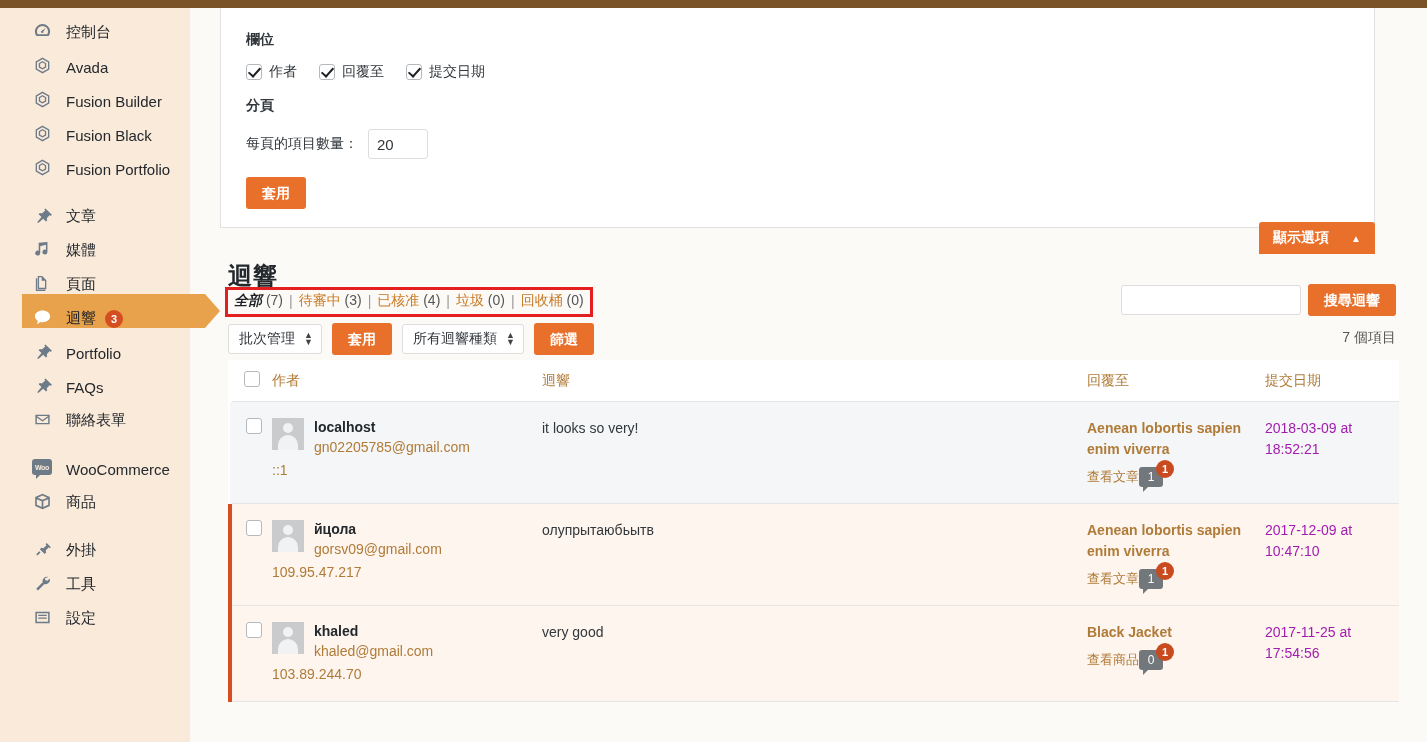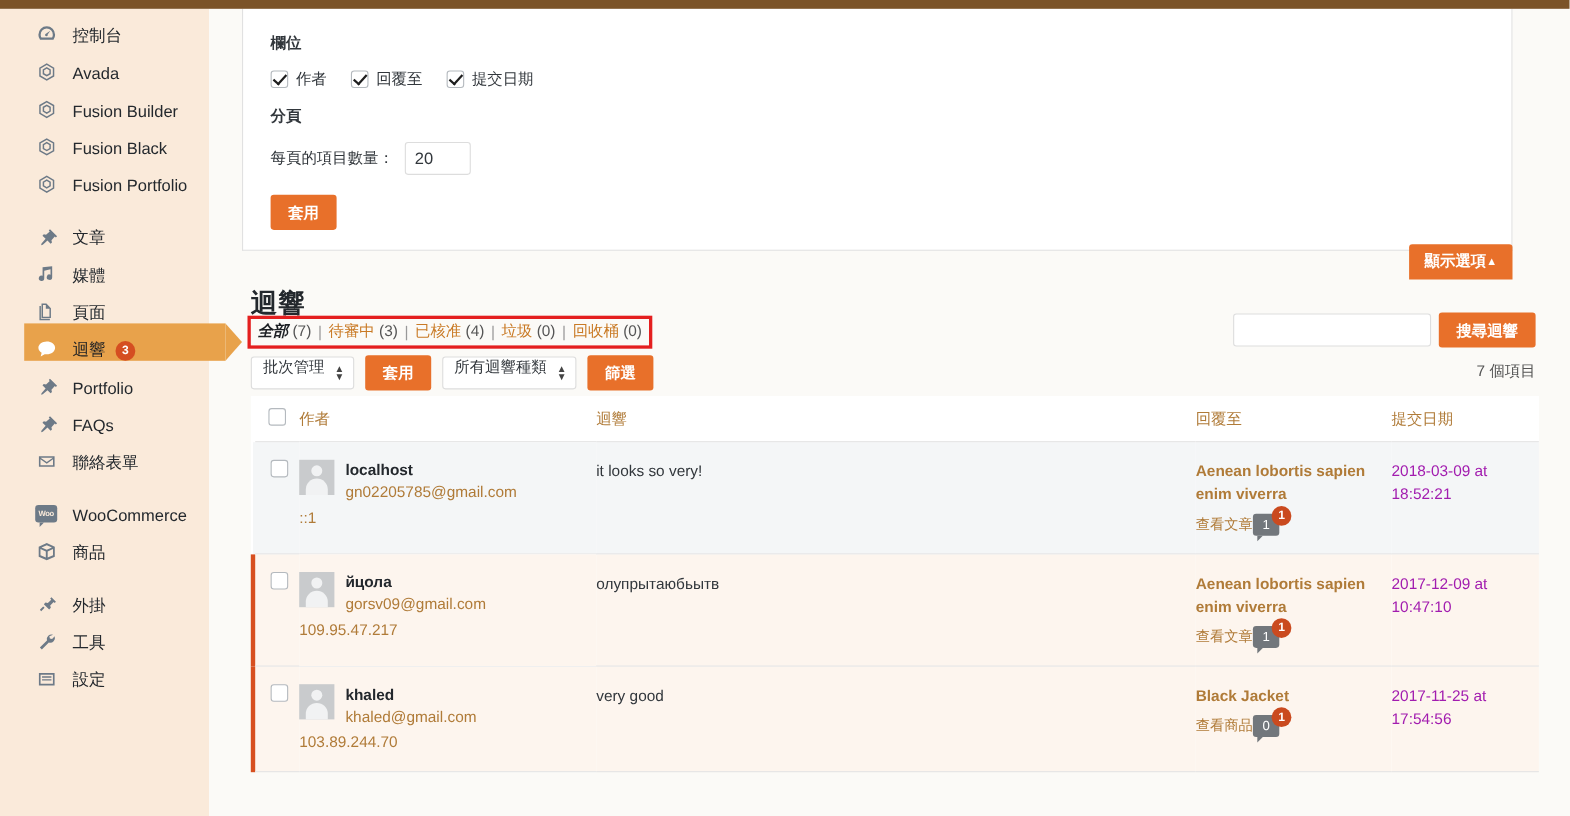--- a/index.html
+++ b/index.html
@@ -144,21 +144,21 @@
   }
 
   
   #so-tab {
     position: absolute;
     top: 214px; right: 52px;
     background: #e8702a; color: #fff;
     border-radius: 3px 3px 0 0;
     padding: 7px 14px;
     font-size: 14px; font-weight: bold;
-    display: flex; align-items: center; gap: 0;
+    display: flex; align-items: center; gap: 22px;
     cursor: pointer;
     z-index: 12;
   }
   #so-tab .caret { font-size: 10px; }
 
   
   #page-title {
     font-size: 24px; font-weight: bold; color: #23282d;
     margin: 32px 0 0 8px;
     letter-spacing: 1px;
@@ -200,21 +200,21 @@
   
   #tablenav {
     position: absolute; top: 315px; left: 8px;
     display: flex; align-items: center; gap: 10px;
   }
   .sel {
     height: 30px;
     border: 1px solid #ddd; border-radius: 3px; background: #fff;
     font-size: 14px; color: #32373c;
     padding: 0 26px 0 10px;
-    display: inline-flex; align-items: flex-start;
+    display: inline-flex; align-items: center;
     position: relative; cursor: pointer;
   }
   .sel .arrows {
     position: absolute; right: 8px; top: 50%; transform: translateY(-50%);
     font-size: 9px; line-height: 7px; color: #444;
     display: flex; flex-direction: column;
   }
 
   
   #comments-table {

